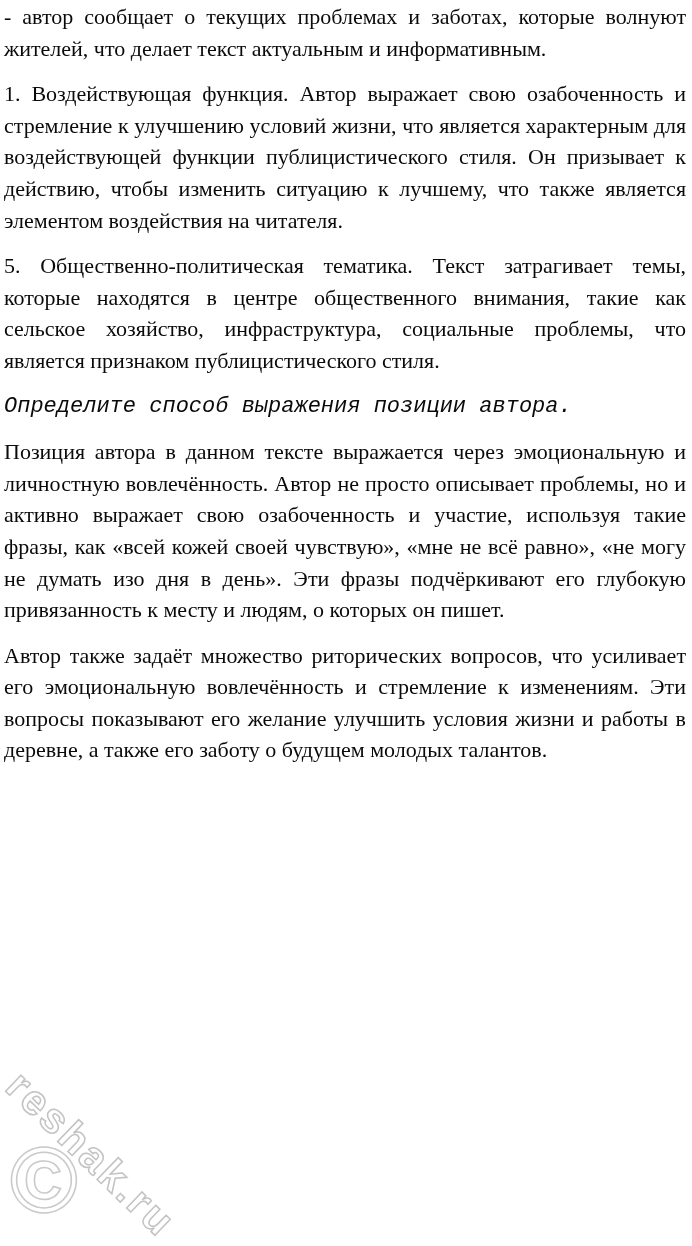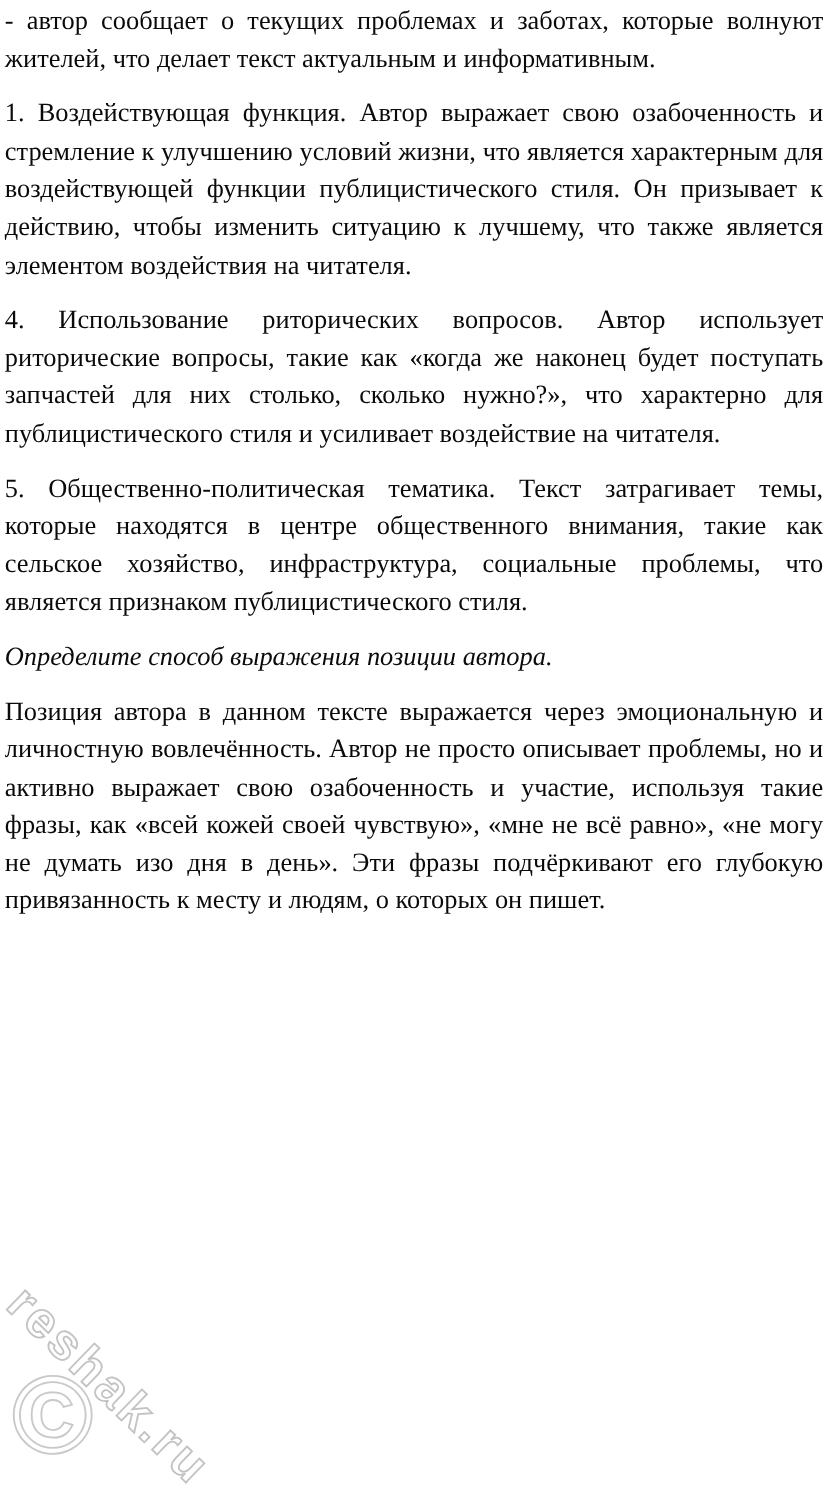--- a/index.html
+++ b/index.html
@@ -28,20 +28,21 @@
     font-size: 22px;
     line-height: 31.6px;
     text-align: justify;
     color: #0a0a0a;
     position: relative;
     z-index: 2;
   }
   .page p.italic {
     font-style: italic;
     text-align: left;
+    font-family: Liberation Mono, monospace;
   }
   .page p:last-child {
     margin-bottom: 0;
   }
   
   .watermark {
     position: absolute;
     left: 0;
     top: 0;
     width: 100%;
@@ -80,17 +81,17 @@
 <body>
 
 <div class="watermark">
   <span class="watermark-text">reshak.ru</span>
   <span class="watermark-copyright">©</span>
 </div>
 
 <div class="page">
   <p>- автор сообщает о текущих проблемах и заботах, которые волнуют жителей, что делает текст актуальным и информативным.</p>
   <p>1. Воздействующая функция. Автор выражает свою озабоченность и стремление к улучшению условий жизни, что является характерным для воздействующей функции публицистического стиля. Он призывает к действию, чтобы изменить ситуацию к лучшему, что также является элементом воздействия на читателя.</p>
-  <p>4. Использование риторических вопросов. Автор использует риторические вопросы, такие как «когда же наконец будет поступать запчастей для них столько, сколько нужно?», что характерно для публицистического стиля и усиливает воздействие на читателя.</p>
   <p>5. Общественно-политическая тематика. Текст затрагивает темы, которые находятся в центре общественного внимания, такие как сельское хозяйство, инфраструктура, социальные проблемы, что является признаком публицистического стиля.</p>
   <p class="italic">Определите способ выражения позиции автора.</p>
   <p>Позиция автора в данном тексте выражается через эмоциональную и личностную вовлечённость. Автор не просто описывает проблемы, но и активно выражает свою озабоченность и участие, используя такие фразы, как «всей кожей своей чувствую», «мне не всё равно», «не могу не думать изо дня в день». Эти фразы подчёркивают его глубокую привязанность к месту и людям, о которых он пишет.</p>
+  <p>Автор также задаёт множество риторических вопросов, что усиливает его эмоциональную вовлечённость и стремление к изменениям. Эти вопросы показывают его желание улучшить условия жизни и работы в деревне, а также его заботу о будущем молодых талантов.</p>
 </div>
 
 </body></html>

